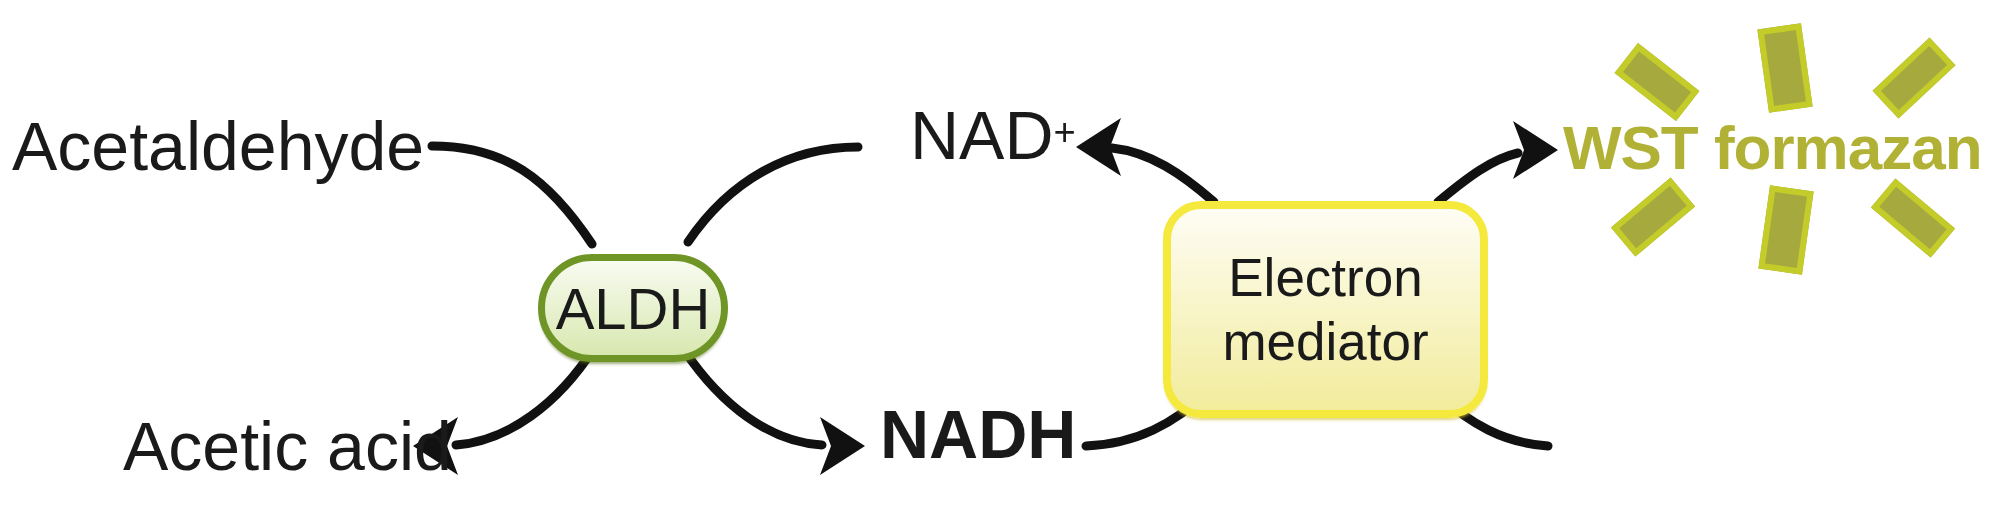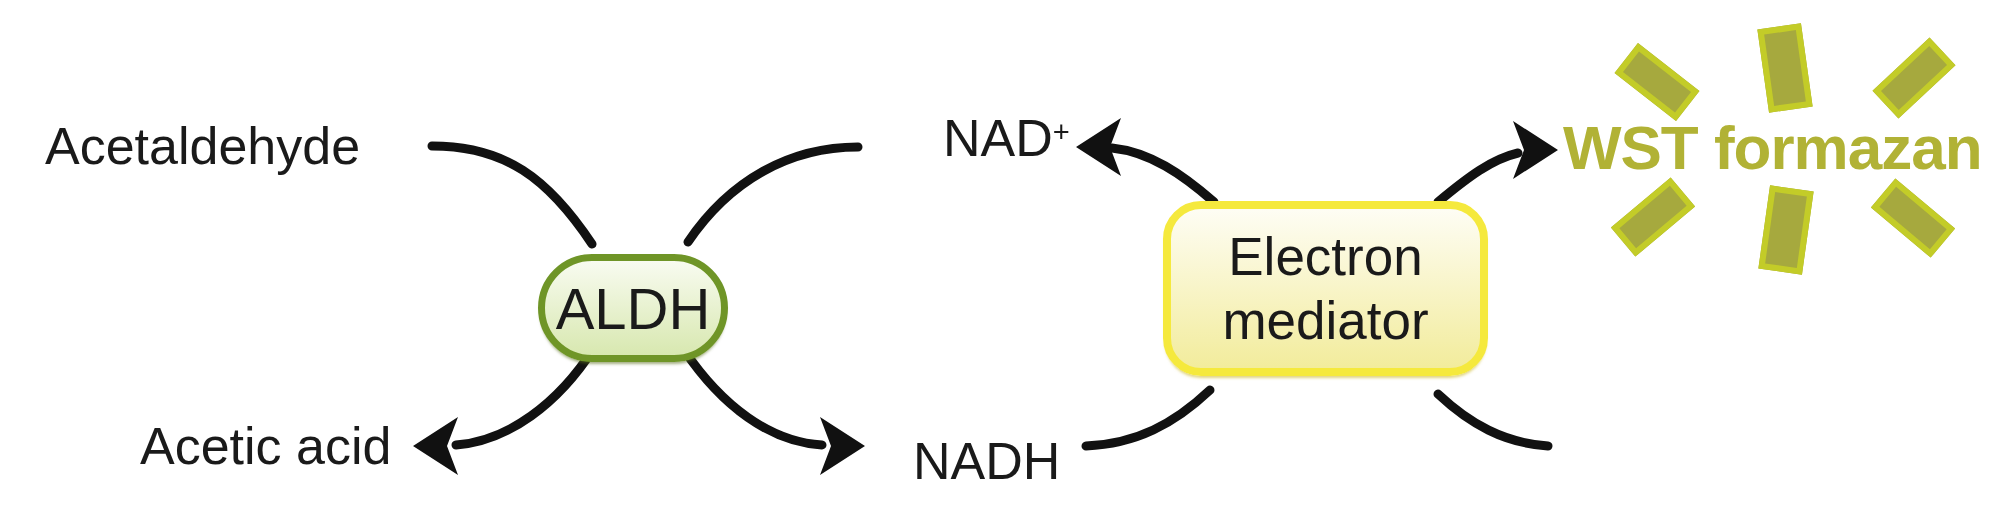--- a/index.html
+++ b/index.html
@@ -18,38 +18,38 @@
   html,body{margin:0;padding:0;background:#ffffff;}
   #canvas{
     position:relative;width:2000px;height:510px;background:#ffffff;
     overflow:hidden;font-family:"Liberation Sans", sans-serif;
   }
   #curves{position:absolute;left:0;top:0;z-index:1;}
   .curve{fill:none;stroke:var(--arrow);stroke-width:9;stroke-linecap:round;}
   .ahead{fill:var(--arrow);stroke:none;}
   .lbl{
     position:absolute;z-index:5;color:var(--ink);
-    font-size:52px;line-height:70px;white-space:nowrap;margin-left:33px;
+    font-size:68px;line-height:70px;white-space:nowrap;
   }
   .lbl sup{font-size:0.56em;vertical-align:14px;letter-spacing:1px;}
   .node{
     position:absolute;z-index:4;box-sizing:border-box;
     display:flex;align-items:center;justify-content:center;
     text-align:center;color:var(--ink);
   }
   #aldh-node{
     left:538px;top:240px;width:190px;height:108px;
     border:7px solid var(--aldh-border);border-radius:56px;
     background:linear-gradient(to bottom,var(--aldh-top),var(--aldh-bottom));
     box-shadow:0 4px 3px -2px rgba(90,110,30,.55);
     font-size:58px;
     margin-top:14px;
   }
   #mediator-node{
-    left:1163px;top:201px;width:325px;height:175px;
+    left:1163px;top:201px;width:325px;height:217px;
     border:8px solid var(--med-border);border-radius:38px;
     background:linear-gradient(to bottom,var(--med-top),var(--med-bottom));
     box-shadow:0 4px 3px -2px rgba(205,185,45,.6);
     font-size:53px;line-height:64px;
   }
   #wst-formazan-label{
     position:absolute;left:1563px;top:113px;z-index:3;
     font-size:62px;line-height:70px;font-weight:700;
     color:var(--formazan);white-space:nowrap;letter-spacing:-1px;text-align:center;
   }
@@ -83,23 +83,23 @@
     <polygon class="ahead" points="1076,147 1121,118 1110,147 1121,176"></polygon>
     <path class="curve" d="M 1438 202 C 1468 177 1492 159 1518 153"></path>
     <polygon class="ahead" points="1558,150 1513,121 1524,150 1513,179"></polygon>
     <path class="curve" d="M 1438 394 C 1470 424 1504 443 1548 446"></path>
   </svg>
 
   <div class="lbl" style="left:12px;top:111px;">Acetaldehyde</div>
 
   <div class="lbl" style="left:910px;top:97px;"><span>NAD</span><sup>+</sup></div>
 
-  <div class="lbl" style="left:107px;top:411px;">Acetic acid</div>
+  <div class="lbl" style="left:123px;top:411px;">Acetic acid</div>
 
-  <div class="lbl" style="left:880px;top:426px;">NADH</div>
+  <div class="lbl" style="left:880px;top:399px;font-weight:bold;">NADH</div>
 
 
   <div class="node" id="aldh-node">
     <span>ALDH</span>
   </div>
 
   <div class="node" id="mediator-node">
     <span><span>Electron</span><br><span>mediator</span></span>
   </div>
 

